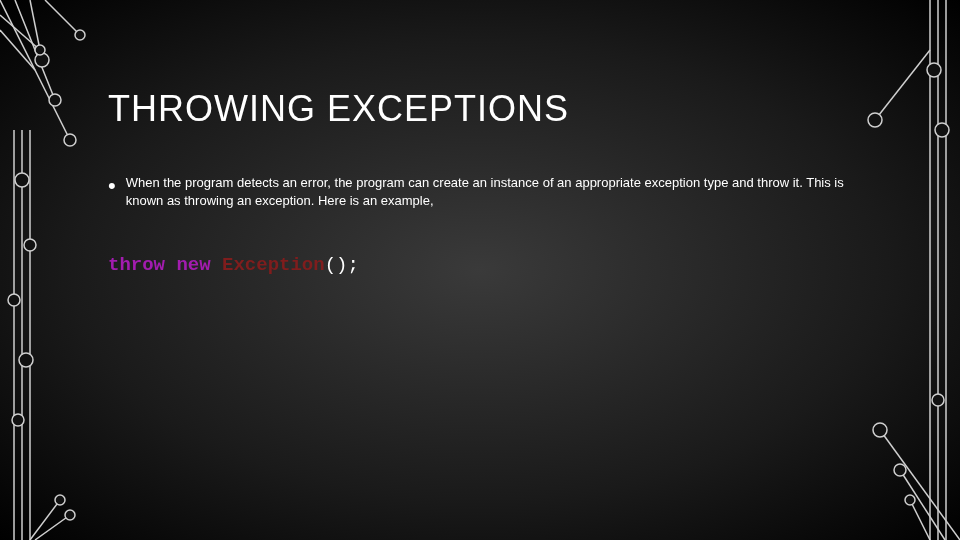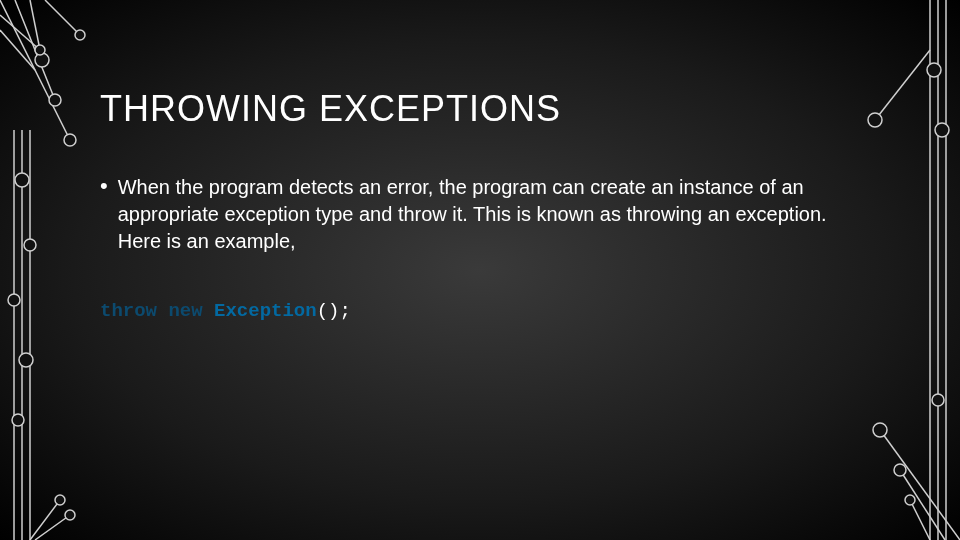--- a/index.html
+++ b/index.html
@@ -15,52 +15,53 @@
     inset: 0;
     pointer-events: none;
   }
   .circuit svg {
     width: 100%;
     height: 100%;
   }
   .content {
     position: relative;
     padding: 88px 100px 0 100px;
+    margin-left: 8px;
   }
   .title {
     font-size: 36px;
     font-weight: 400;
     letter-spacing: 1px;
     margin-bottom: 44px;
   }
   .bullet-row {
     display: flex;
     align-items: flex-start;
     margin-bottom: 44px;
   }
   .bullet-dot {
     font-size: 22px;
     line-height: 22px;
     margin-right: 10px;
     margin-top: 1px;
   }
   .bullet-text {
-    font-size: 20px;
+    font-size: 13px;
     line-height: 1.35;
     max-width: 750px;
   }
   .code {
     font-family: "Courier New", Courier, monospace;
     font-size: 19px;
     line-height: 1.35;
     margin-bottom: 44px;
     white-space: pre;
   }
-  .kw { color: #0c4a6e; font-weight: bold; }
-  .plain { color: #0369a1; font-weight: bold; }
+  .kw { color: #a21caf; font-weight: bold; }
+  .plain { color: #7f1d1d; font-weight: bold; }
   .punct { color: #ffffff; }
 </style>
 </head>
 <body>
 
 <div class="circuit">
   <svg viewBox="0 0 960 540">
     <g stroke="#cfcfcf" stroke-width="1.5" fill="none">
 
       <line x1="0" y1="0" x2="70" y2="140"></line>

